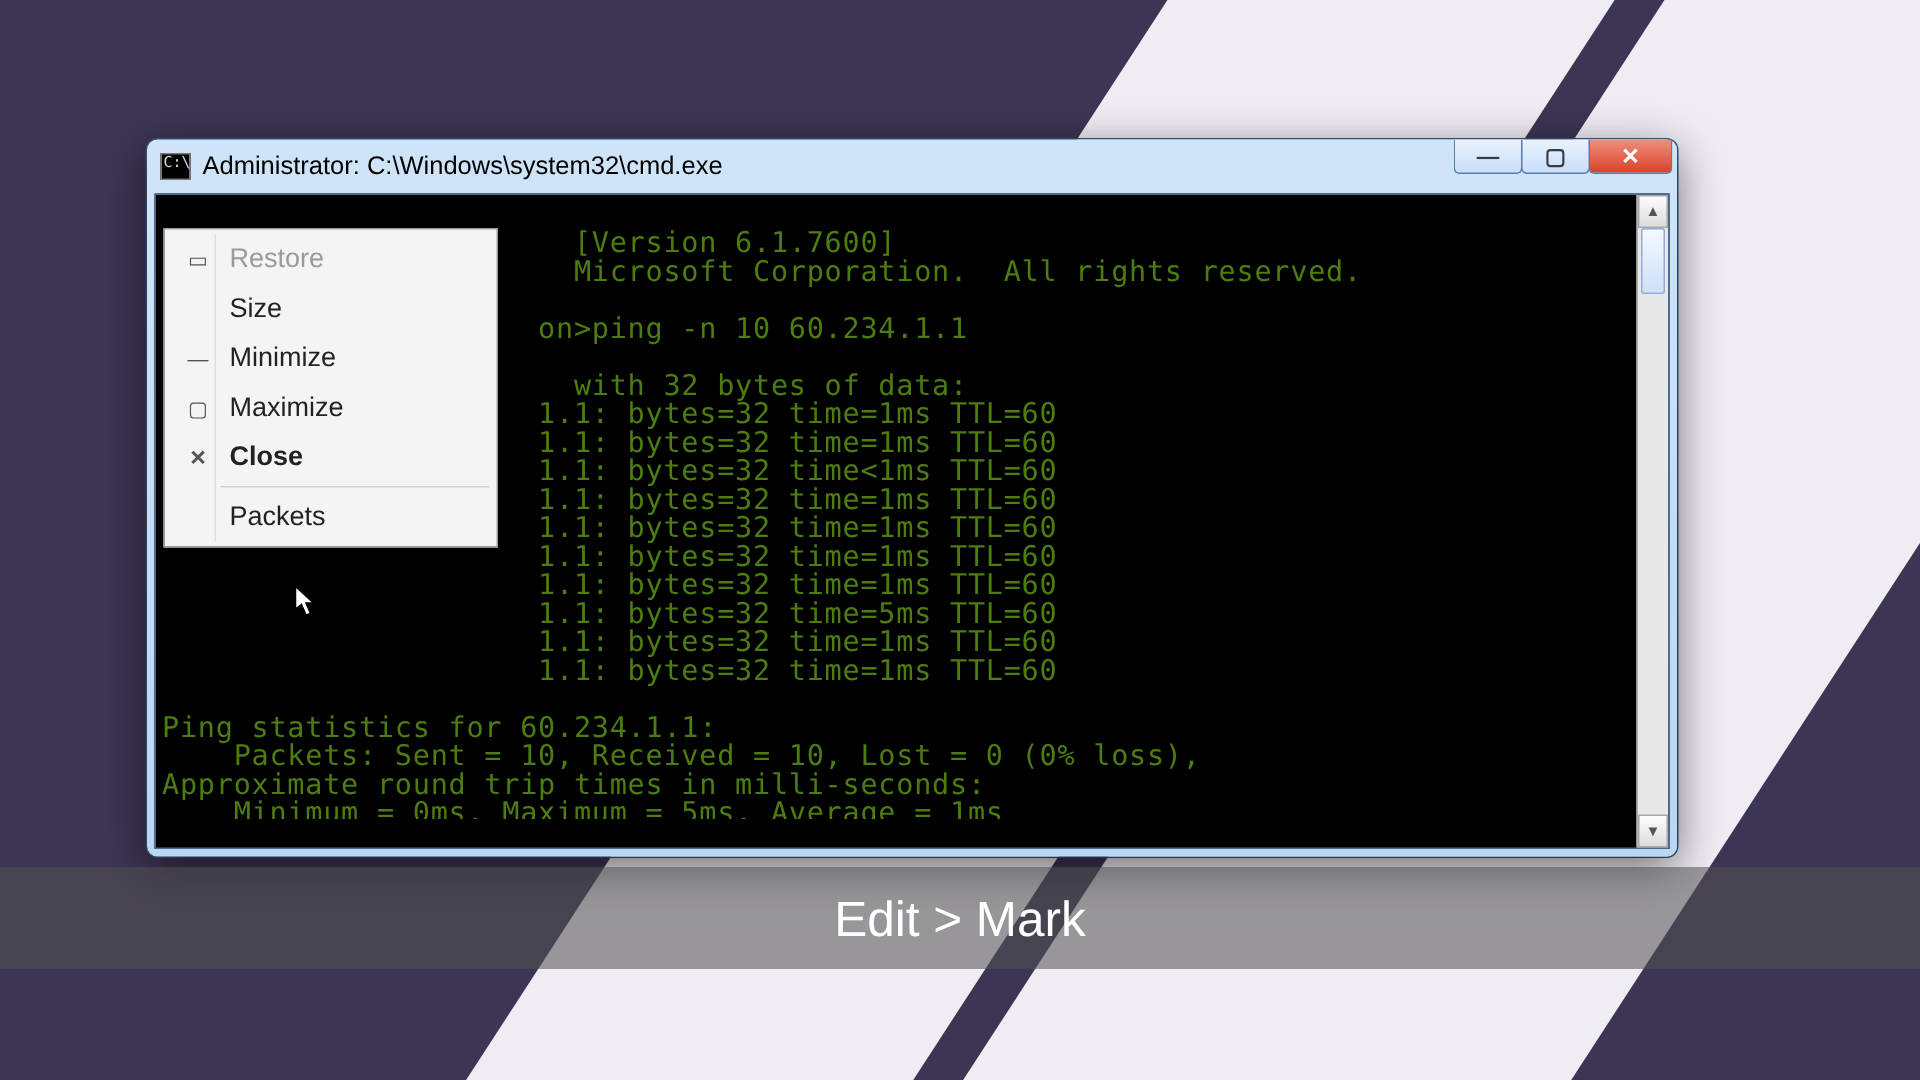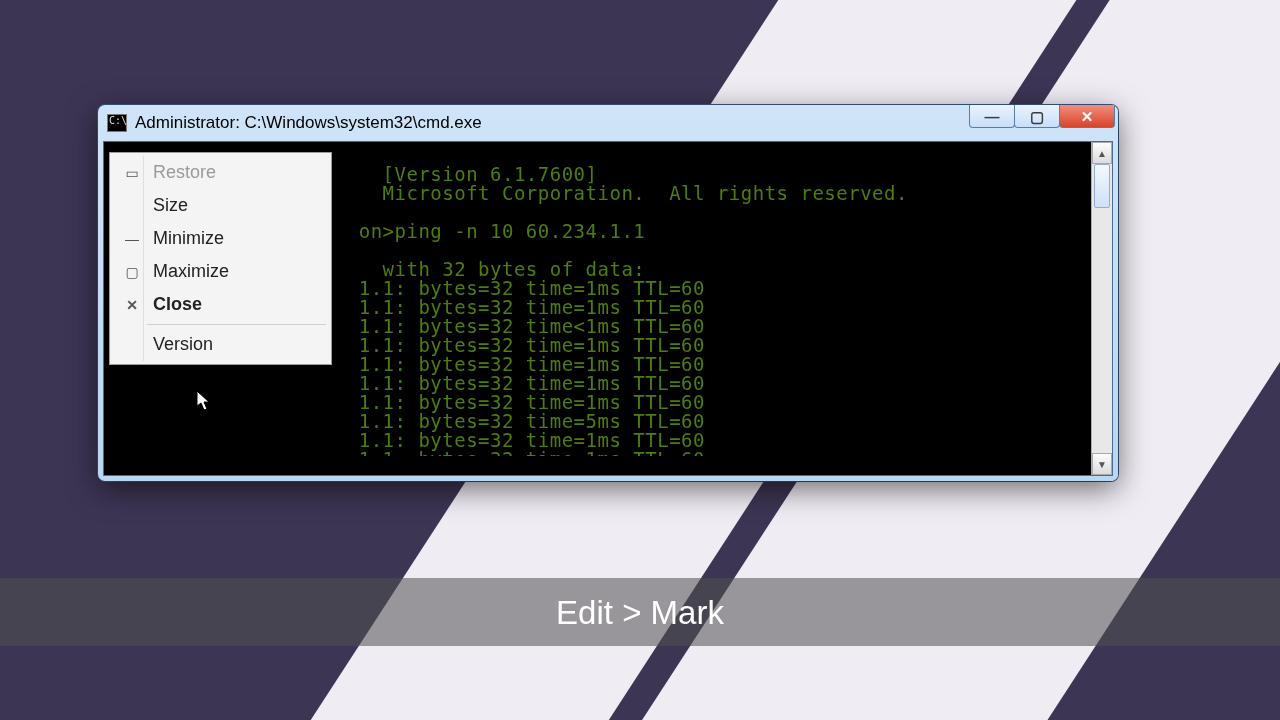--- a/index.html
+++ b/index.html
@@ -2,21 +2,21 @@
 <html><head>
 <meta charset="utf-8">
 <style>
   html,body{margin:0;padding:0;width:1280px;height:720px;overflow:hidden;font-family:"Segoe UI",Tahoma,sans-serif;}
   
   .bg{position:absolute;inset:0;background:#3d3554;}
   .stripe{position:absolute;background:#f0ecf4;}
   .s1{width:250px;height:1400px;transform:rotate(33deg);left:640px;top:-450px;}
   .s2{width:340px;height:1400px;transform:rotate(33deg);left:980px;top:-450px;}
   
-  .win{position:absolute;left:98px;top:105px;width:1020px;height:376px;border-radius:7px;
+  .win{position:absolute;left:98px;top:93px;width:1020px;height:478px;border-radius:7px;
        background:linear-gradient(#cfe4f8,#b9d6f2);box-shadow:0 8px 30px rgba(0,0,0,.55),0 0 0 1px #3a5a82;
        padding:5px;box-sizing:border-box;}
   .titlebar{height:26px;display:flex;align-items:center;gap:8px;padding:0 4px;font-size:17px;color:#000;}
   .title-icon{width:18px;height:16px;background:#000;border:1px solid #777;position:relative;}
   .title-icon::after{content:"C:\\";position:absolute;left:1px;top:-1px;font:10px/14px Consolas,monospace;color:#ddd;}
   .caption-btns{position:absolute;right:3px;top:0;display:flex;}
   .caption-btns div{width:44px;height:22px;border:1px solid #5a7ca8;border-top:none;border-radius:0 0 4px 4px;margin-left:-1px;
        background:linear-gradient(#eaf3fd,#c9defb);display:flex;align-items:center;justify-content:center;}
   .caption-btns .close{background:linear-gradient(#f08f7d,#d9432a);width:54px;}
   .cap-glyph{font:bold 15px/1 Arial;color:#3b3b3b;}
@@ -127,21 +127,21 @@
       <span class="ico">▢</span>
       <span>Maximize</span>
     </div>
     <div class="mi bold">
       <span class="ico">✕</span>
       <span>Close</span>
     </div>
     <div class="sep"></div>
     <div class="mi">
       <span class="ico"></span>
-      <span>Version</span>
+      <span>Packets</span>
     </div>
   </div>
 
 <div class="cursor">
   <svg viewBox="0 0 16 22" width="16" height="22">
       <path d="M1 1 L1 16 L5 13 L8 20 L11 19 L8 12 L13 12 Z" fill="#fff" stroke="#000" stroke-width="1"></path>
     </svg>
 </div>
 
 <div class="strip">

